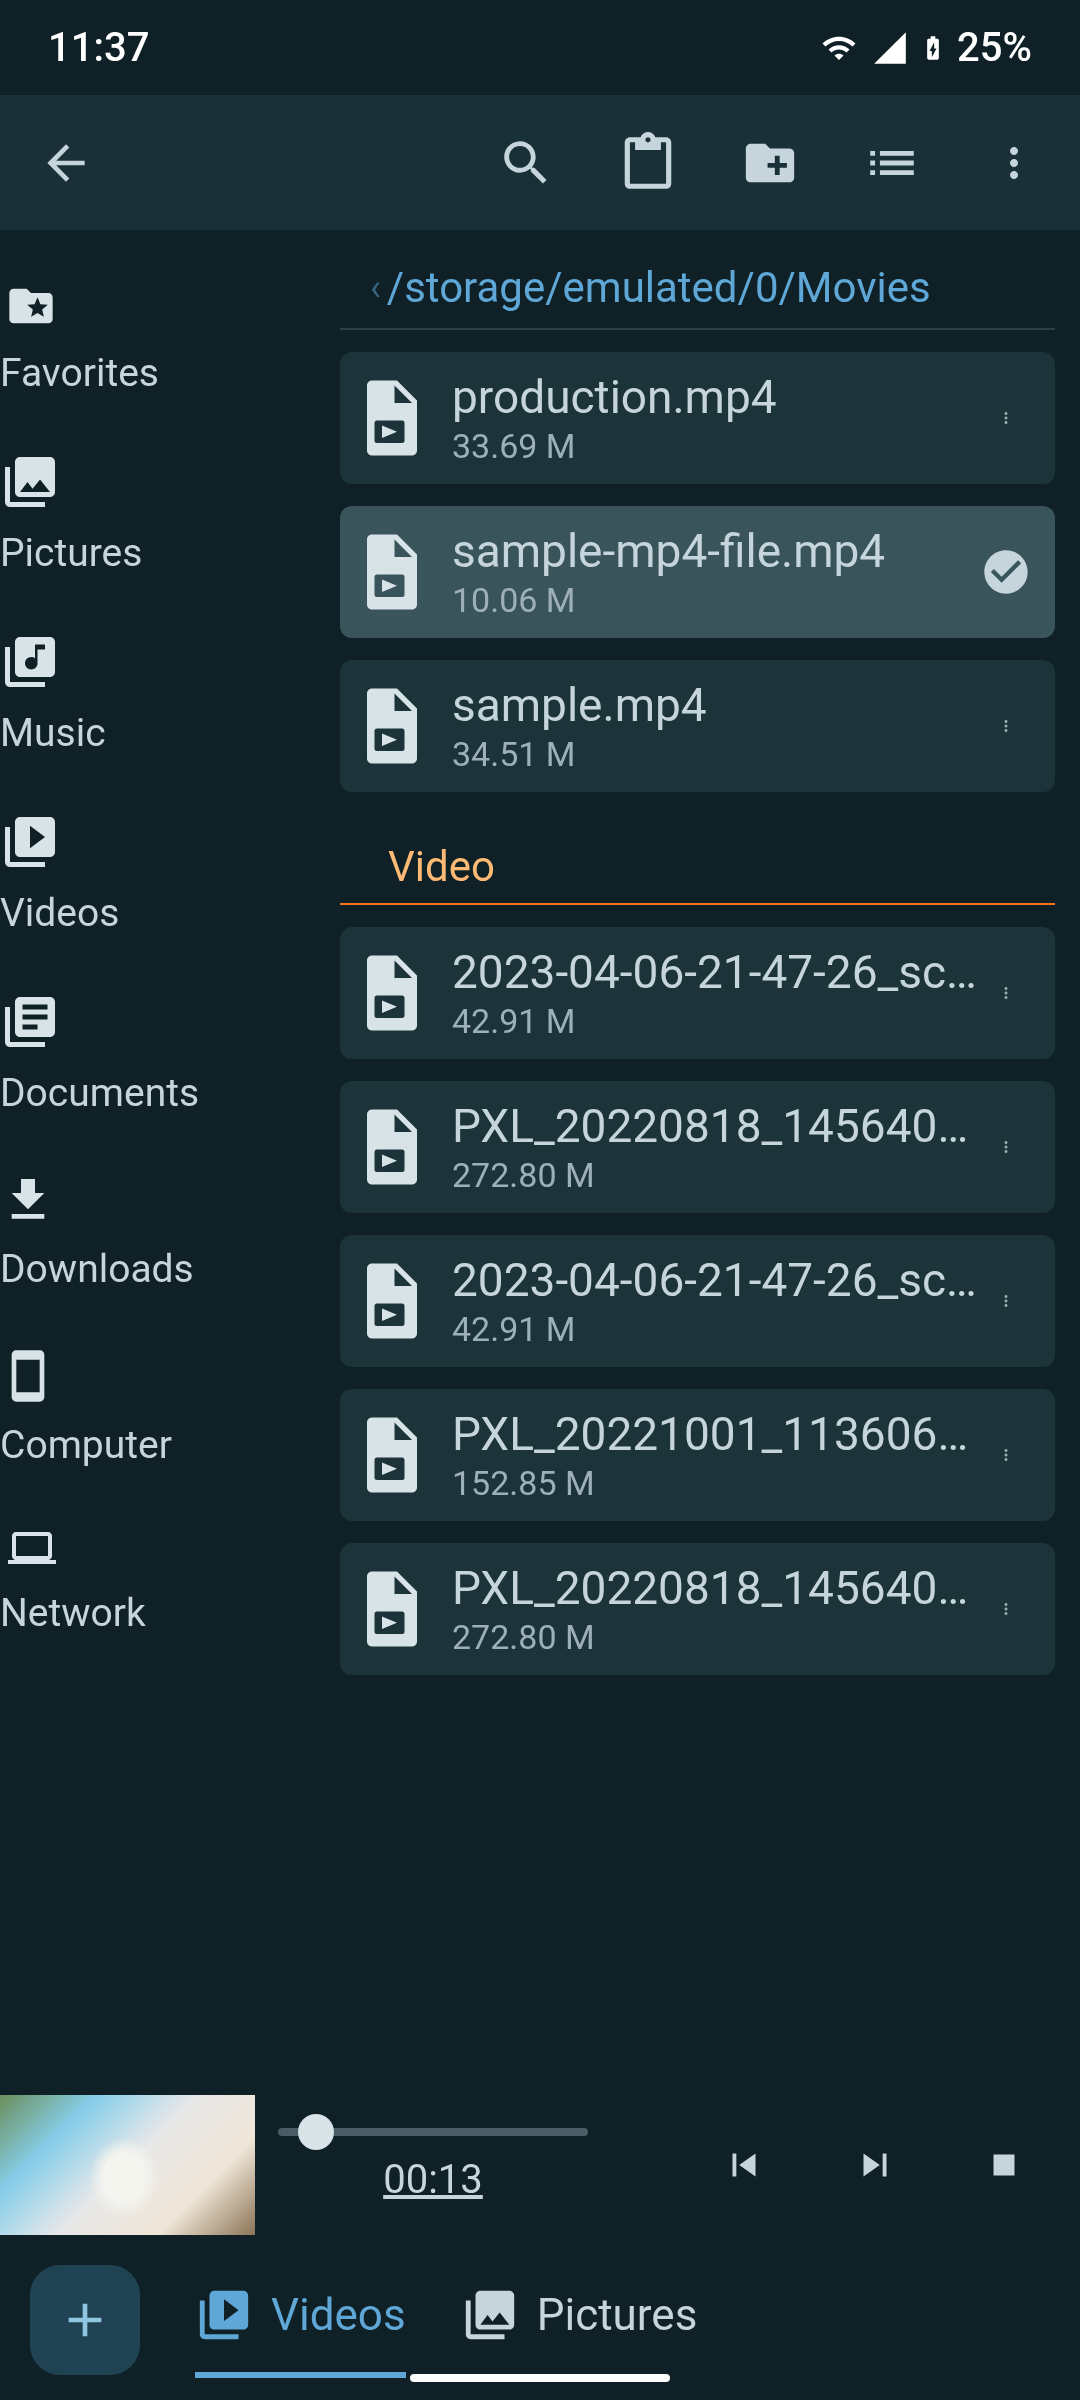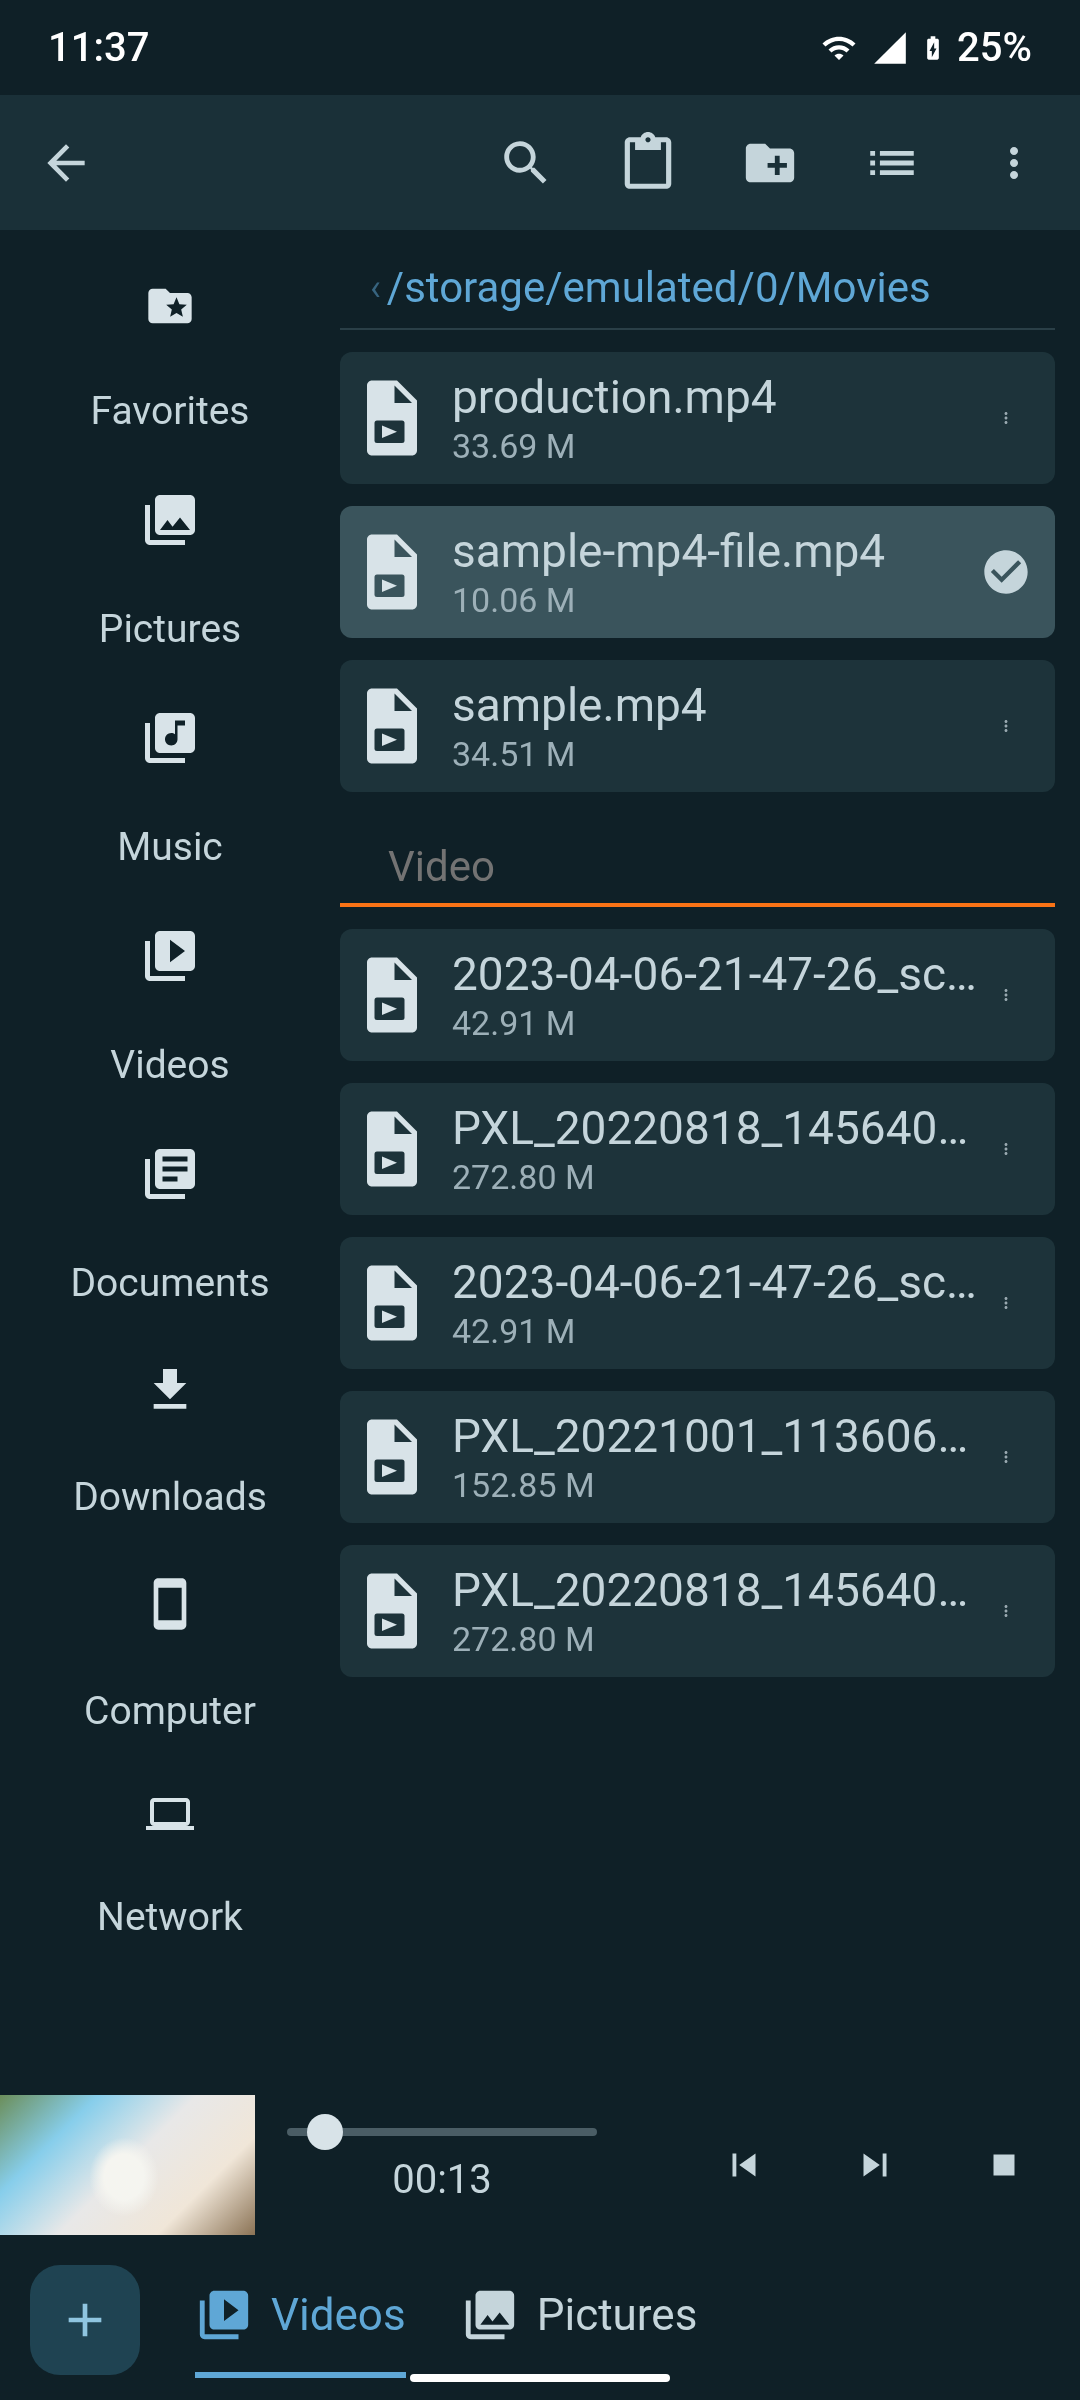--- a/index.html
+++ b/index.html
@@ -38,24 +38,22 @@
   .content { display: flex; height: calc(100% - 95px - 135px - 150px - 160px); }
   .sidebar {
     width: 340px;
     display: flex;
     flex-direction: column;
     padding-top: 30px;
   }
   .sidebar-item {
     display: flex;
     flex-direction: column;
-    align-items: center;
     padding: 20px 0 36px;
     cursor: pointer;
-    gap: 38px;
   }
   .sidebar-item svg { fill: #d8e3e8; margin-bottom: 18px; }
   .sidebar-item .lbl { font-size: 39px; color: #c5d5db; }
   .main {
     flex: 1;
     padding: 25px 25px 0 0;
     overflow: hidden;
   }
   .path-row {
     color: #5fa7d6;
@@ -80,24 +78,24 @@
   .file-row.selected { background: #3a545c; }
   .file-icon { width: 60px; height: 76px; margin-right: 30px; flex-shrink: 0; }
   .file-icon svg { fill: #d8e3e8; }
   .file-text { flex: 1; min-width: 0; }
   .file-name { font-size: 46px; color: #c5d5db; white-space: nowrap; overflow: hidden; text-overflow: ellipsis; }
   .file-size { font-size: 34px; color: #9db0b8; margin-top: 2px; }
   .file-action { width: 55px; display: flex; justify-content: center; }
   .more-dots svg { fill: #99a9b0; }
   .check svg { fill: #c5d5db; }
   .section-header {
-    color: #737373;
+    color: #fdba74;
     font-size: 42px;
     padding: 28px 10px 12px 48px;
-    border-bottom: 4px solid #f97316;
+    border-bottom: 2px solid #f97316;
     margin-bottom: 22px;
   }
   .player-bar {
     height: 150px;
     background: #0f2027;
     display: flex;
     align-items: center;
     position: absolute;
     bottom: 160px;
     left: 0;
@@ -112,21 +110,21 @@
   .thumb::after {
     content: '';
     position: absolute;
     left: 35%;
     top: 30%;
     width: 70px;
     height: 80px;
     background: radial-gradient(ellipse at center, #f5f5f0 40%, transparent 70%);
     border-radius: 50% 50% 40% 40%;
   }
-  .player-mid { flex: 1; padding: 0 32px; }
+  .player-mid { flex: 1; padding: 0 23px; text-decoration: underline; }
   .seek { position: relative; height: 8px; background: #4a5d65; border-radius: 4px; width: 310px; margin-bottom: 20px; }
   .seek-thumb { position: absolute; left: 20px; top: -14px; width: 36px; height: 36px; background: #d8e3e8; border-radius: 50%; }
   .time { font-size: 40px; color: #c5d5db; text-align: center; width: 310px; }
   .player-ctrl { display: flex; align-items: center; gap: 85px; padding-right: 55px; }
   .player-ctrl svg { fill: #c5d5db; cursor: pointer; }
   .bottom-tabs {
     position: absolute;
     bottom: 0;
     left: 0;
     right: 0;

